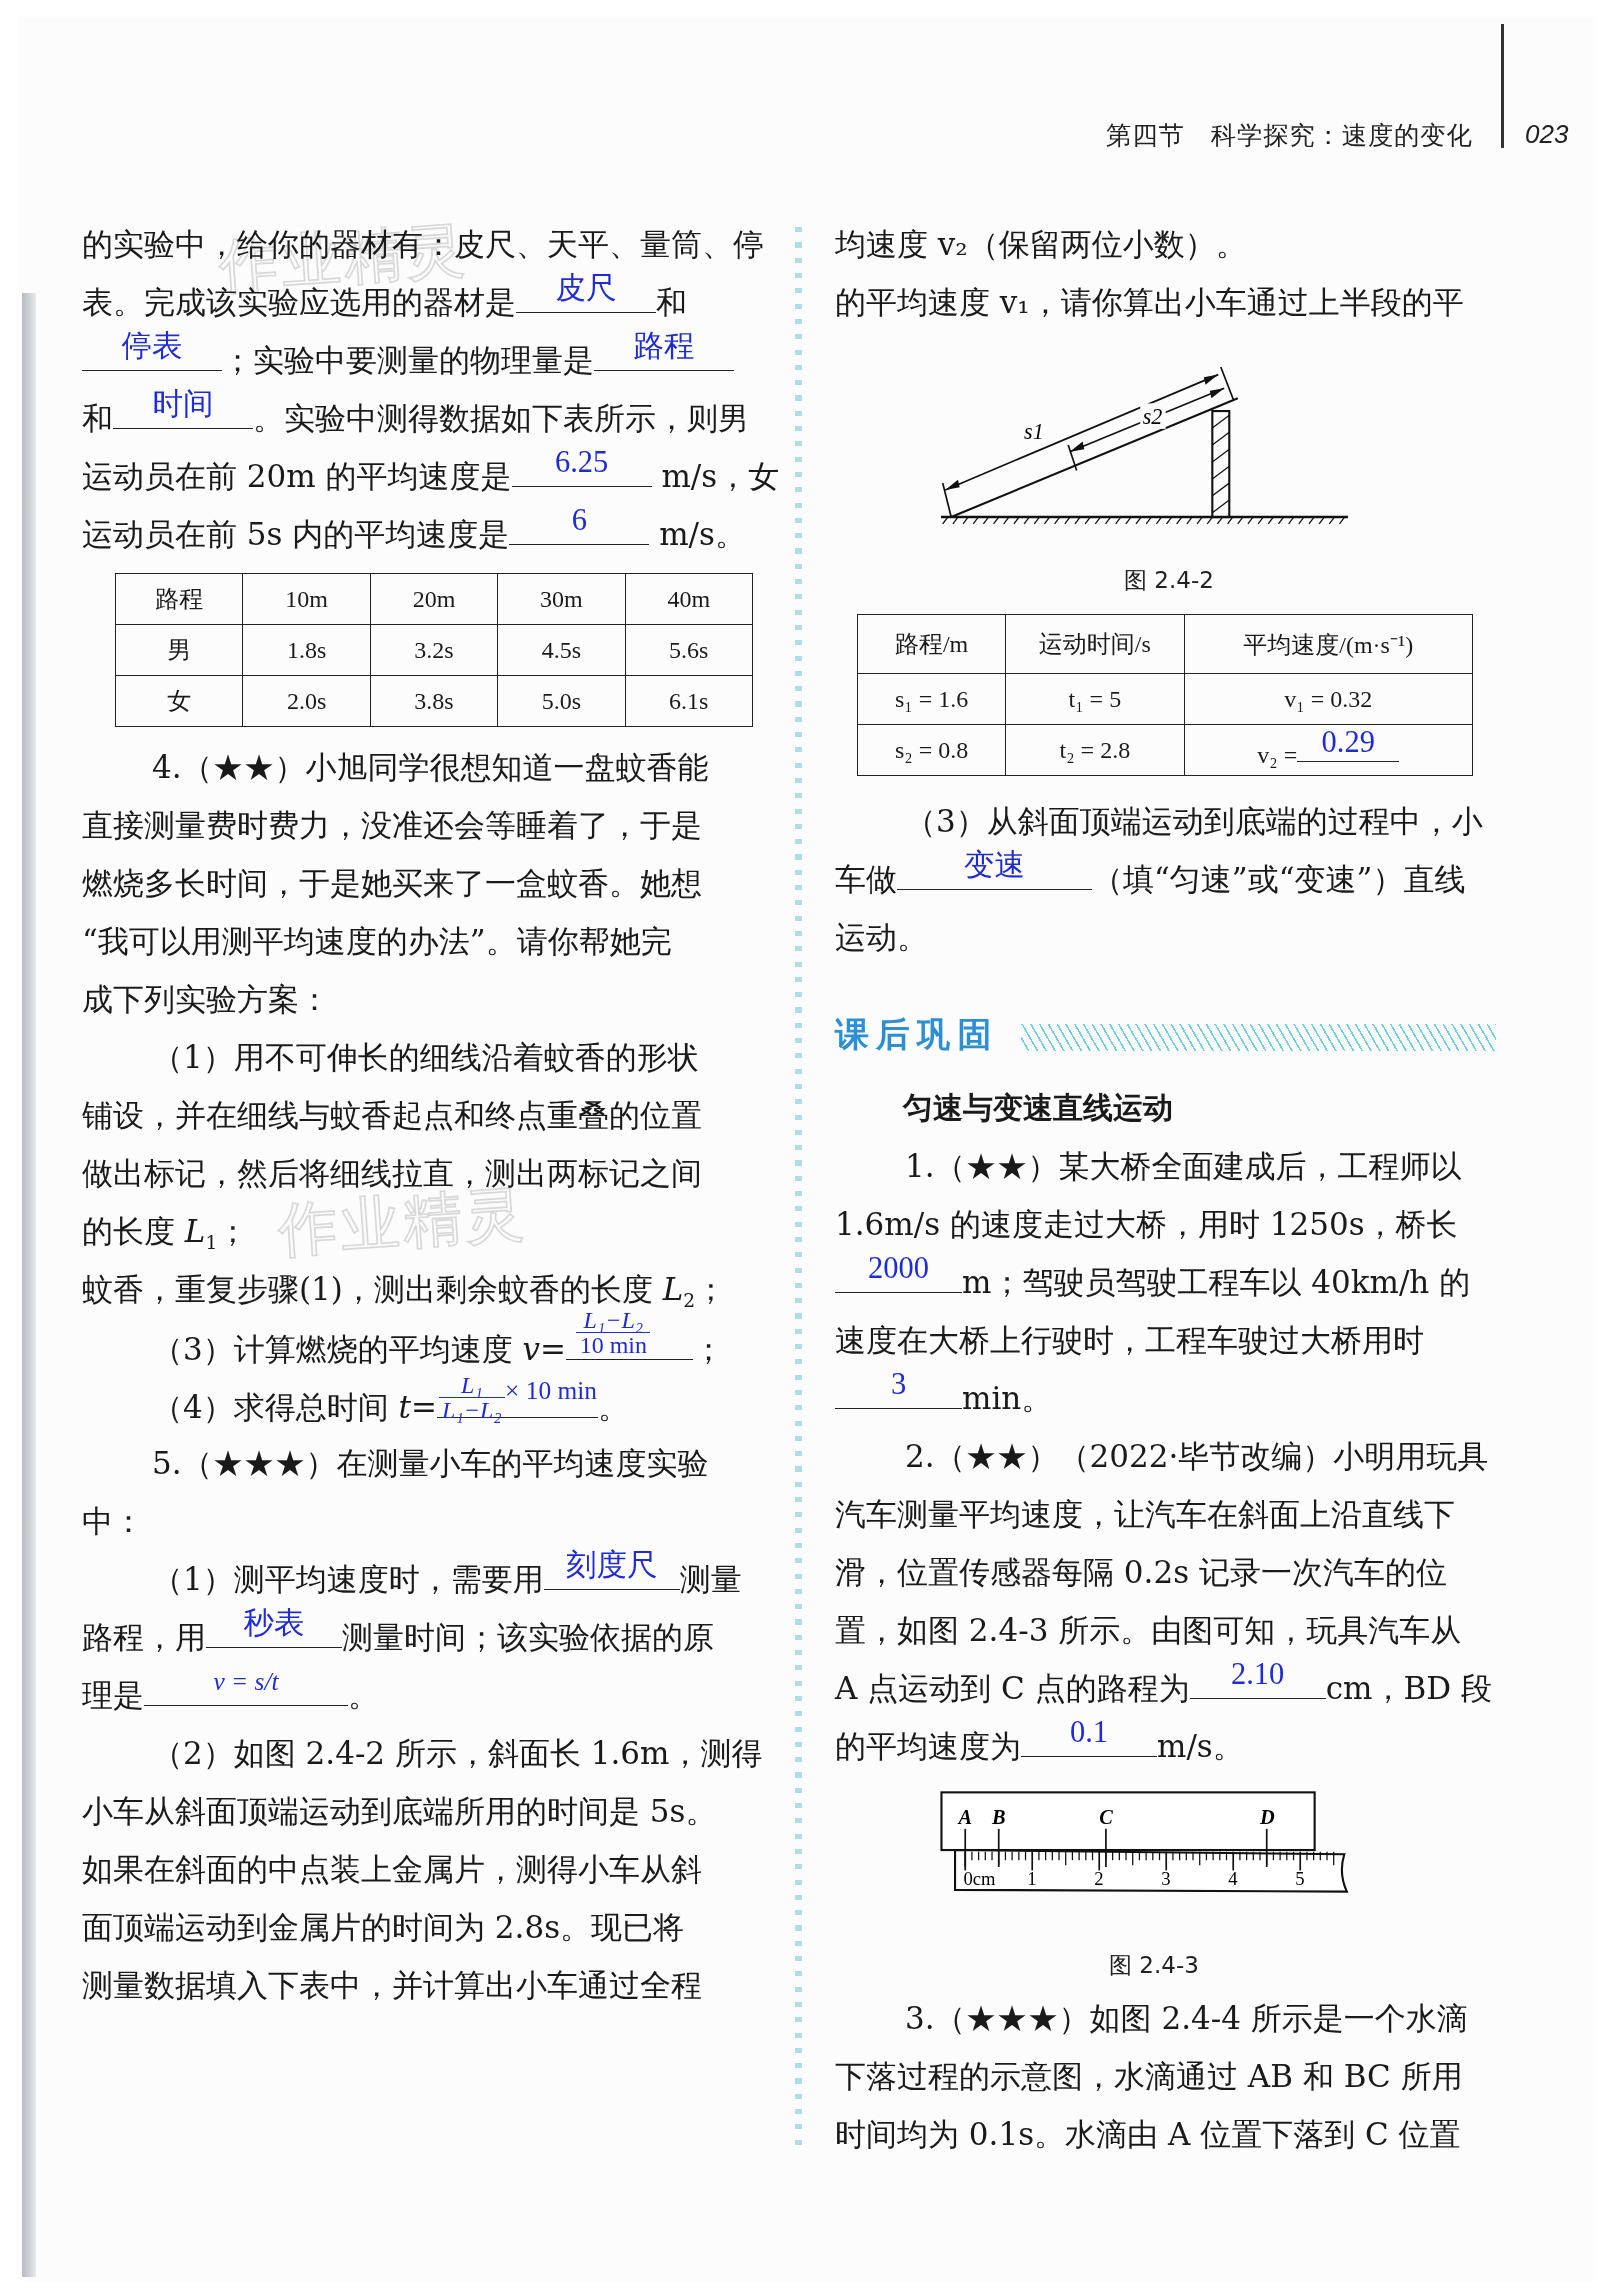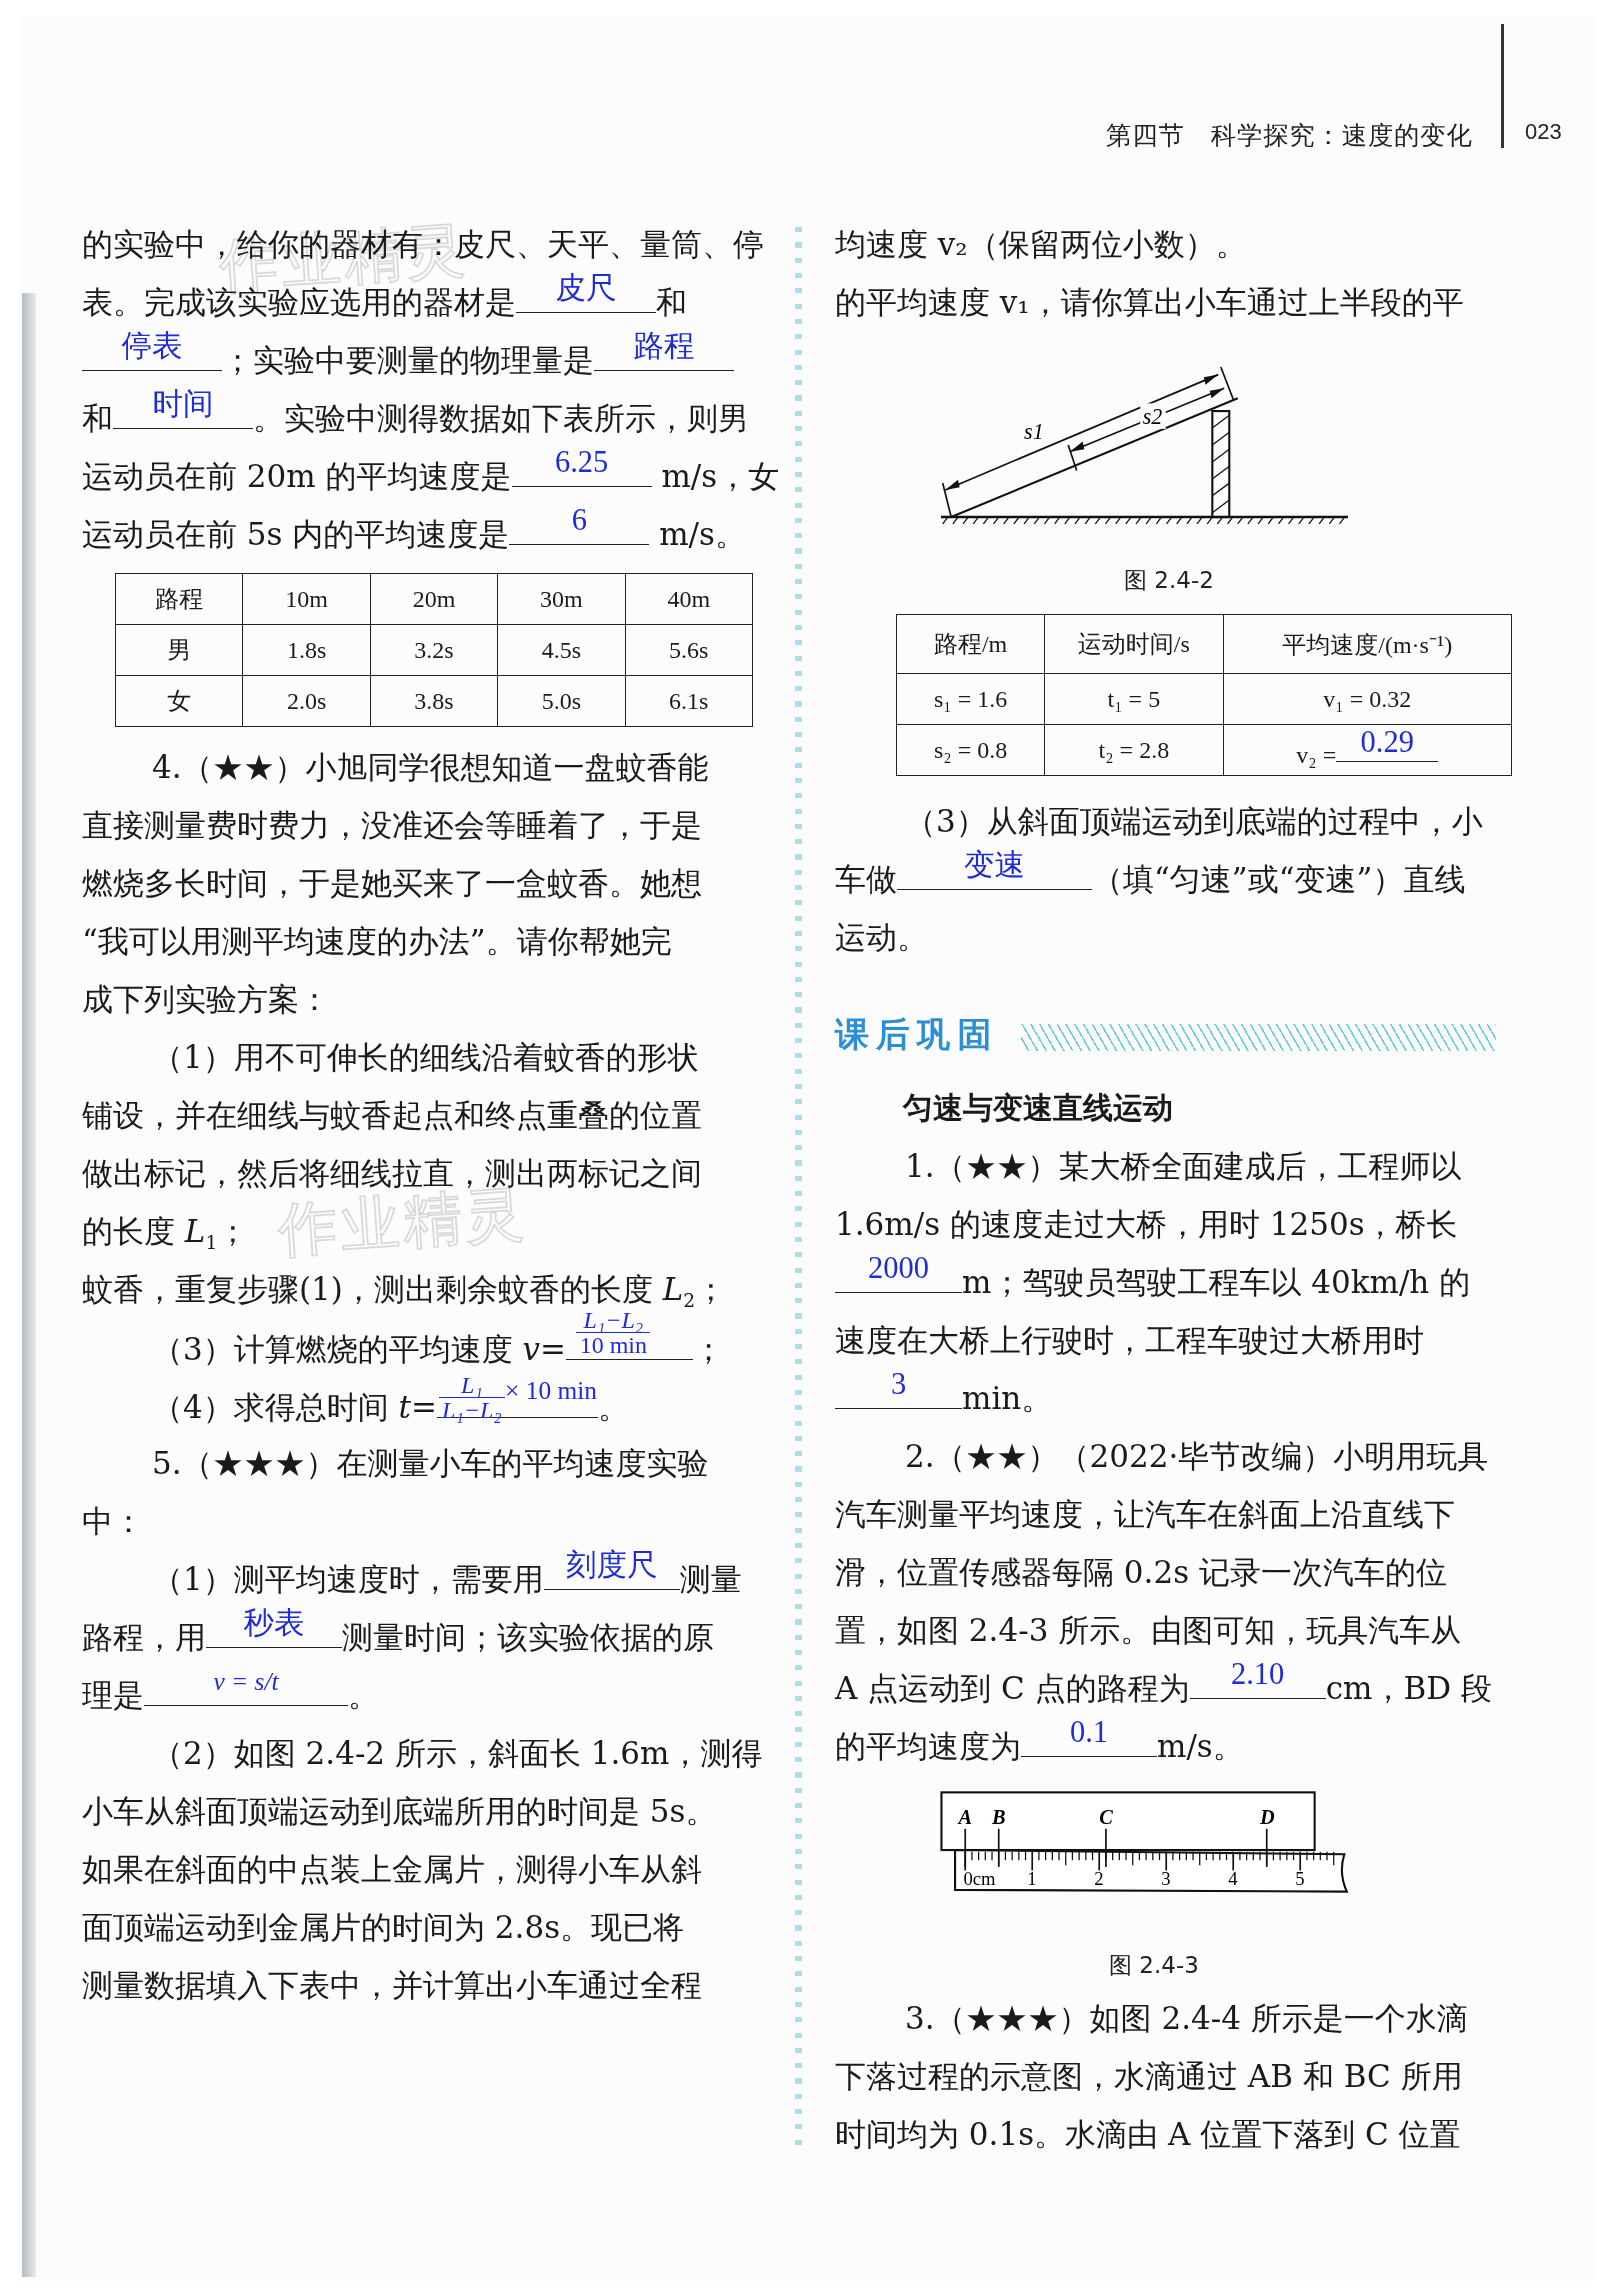--- a/index.html
+++ b/index.html
@@ -2,38 +2,38 @@
 <html style="font-size:13.6px"><head>
 <meta charset="utf-8">
 <style>
   * { box-sizing: border-box; margin: 0; padding: 0; }
   html, body { width: 1616px; height: 2295px; background: #ffffff; }
   body { position: relative; overflow: hidden; font-family: "DejaVu Serif", "Liberation Serif", serif; color: #1a1a1a; }
   .page { position: absolute; left: 18.7px; top: 17px; width: 1577px; height: 2264px; background: #fcfcfc; }
   .left-edge { position: absolute; left: 22px; top: 293px; width: 13.6px; height: 1984px; background: linear-gradient(90deg,#b8bdc2,#d3d6d9 60%,#e9eaeb); }
   .header-rule { position: absolute; left: 1501px; top: 24px; width: 2.5px; height: 124px; background: #333; }
   .header-title { position: absolute; left: 1106px; top: 119px; font-family: "DejaVu Sans", "Liberation Sans", sans-serif; font-size: 25.4px; color: #222; letter-spacing: 0.8px; }
-  .page-num { position: absolute; left: 1525px; top: 119px; font-family: "Liberation Sans", sans-serif; font-size: 22px; color: #222; }
+  .page-num { position: absolute; left: 1525px; top: 119px; font-family: "Liberation Sans", sans-serif; font-size: 26px; color: #222; font-style: italic; }
   .col-divider { position: absolute; left: 795px; top: 222px; width: 6.8px; height: 1925px;
     background: repeating-linear-gradient(180deg, transparent 0 5.1px, #9fd8e6 5.1px 10.2px, transparent 10.2px 15.3px); opacity: .85; }
   .col { position: absolute; font-size: 31px; line-height: 58px; }
   .col-left { left: 82px; top: 215px; width: 661px; }
   .col-right { left: 835px; top: 215px; width: 661px; }
   .line { white-space: nowrap; height: 58px; position: relative; }
   .indent { padding-left: 70px; }
   .blank { display: inline-block; border-bottom: 1.7px solid #222; position: relative; height: 37px; vertical-align: baseline; text-align: center; }
   .ans { position: absolute; left: 0; right: 0; bottom: 8.5px; color: #1f2bd6; font-family: "Liberation Serif", serif; font-size: 30.5px; line-height: 30.5px; text-align: center; }
   .ans-small { font-size: 25.4px; }
   .i { font-style: italic; }
   sub { font-size: 18.7px; }
   table.data { border-collapse: collapse; font-size: 24px; font-family: "Liberation Serif", serif; }
   table.data td { border: 1.7px solid #222; text-align: center; height: 51px; }
   .tbl1 { position: absolute; left: 115px; top: 573px; width: 638px; }
   .tbl1 td { width: 127px; }
-  .tbl2 { position: absolute; left: 857px; top: 614px; width: 616px; margin-left: 39px; }
+  .tbl2 { position: absolute; left: 857px; top: 614px; width: 616px; }
   .fig-cap { position: absolute; font-family: "DejaVu Sans", sans-serif; font-size: 23px; color: #222; }
   .section-head { position: absolute; left: 835px; top: 1012px; font-family: "DejaVu Sans", sans-serif; font-weight: bold; font-size: 34px; color: #2c8fd6; letter-spacing: 6.8px; }
   .section-hatch { position: absolute; left: 1021px; top: 1024px; width: 475px; height: 27px;
     background: repeating-linear-gradient(60deg, transparent 0 6px, #6fd0e0 6px 7.6px); }
   .sub-head { font-family: "DejaVu Sans", sans-serif; font-weight: bold; font-size: 30px; }
   .frac { display: inline-block; vertical-align: middle; text-align: center; line-height: 24px; font-size: 24px; color: #1f2bd6; font-family: "Liberation Serif", serif; }
   .frac .num { display: block; border-bottom: 1.7px solid #1f2bd6; padding: 0 3.4px; font-style: italic; }
   .frac .den { display: block; padding: 0 3.4px; }
   .watermark { position: absolute; font-family: "DejaVu Sans", sans-serif; font-size: 59px; color: transparent; -webkit-text-stroke: 1.7px rgba(150,150,150,0.35); letter-spacing: 3.4px; pointer-events: none; }
   svg text { font-family: "Liberation Serif", serif; }

